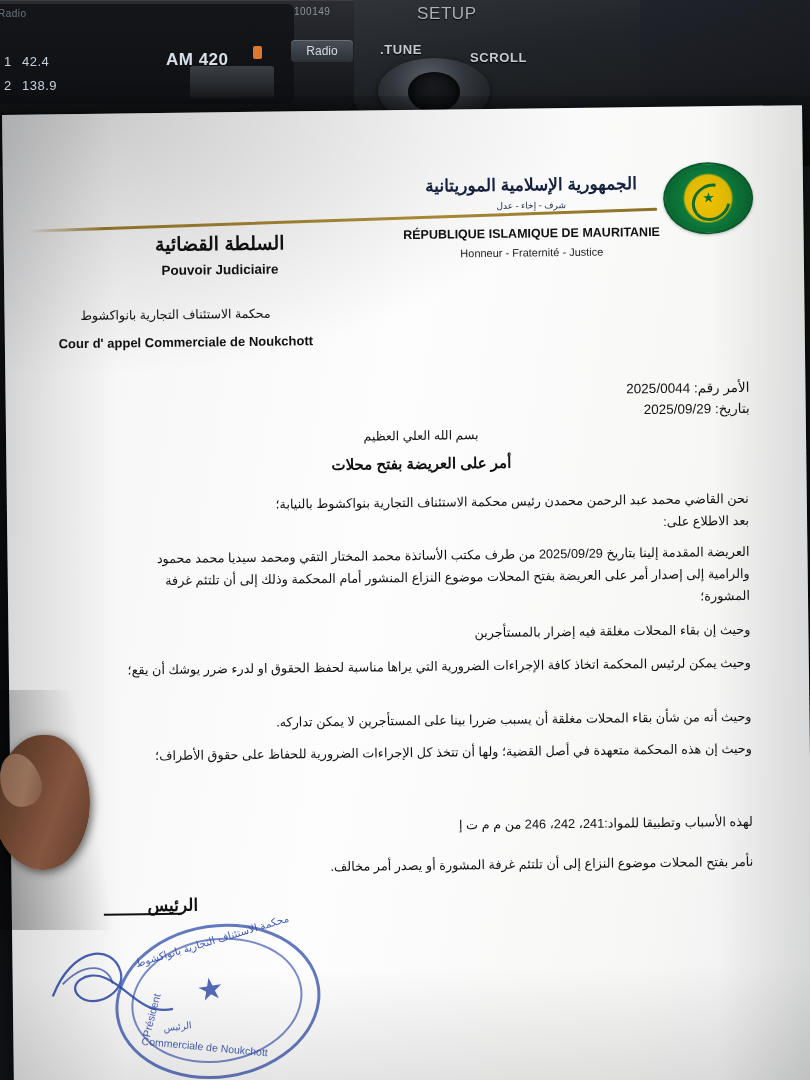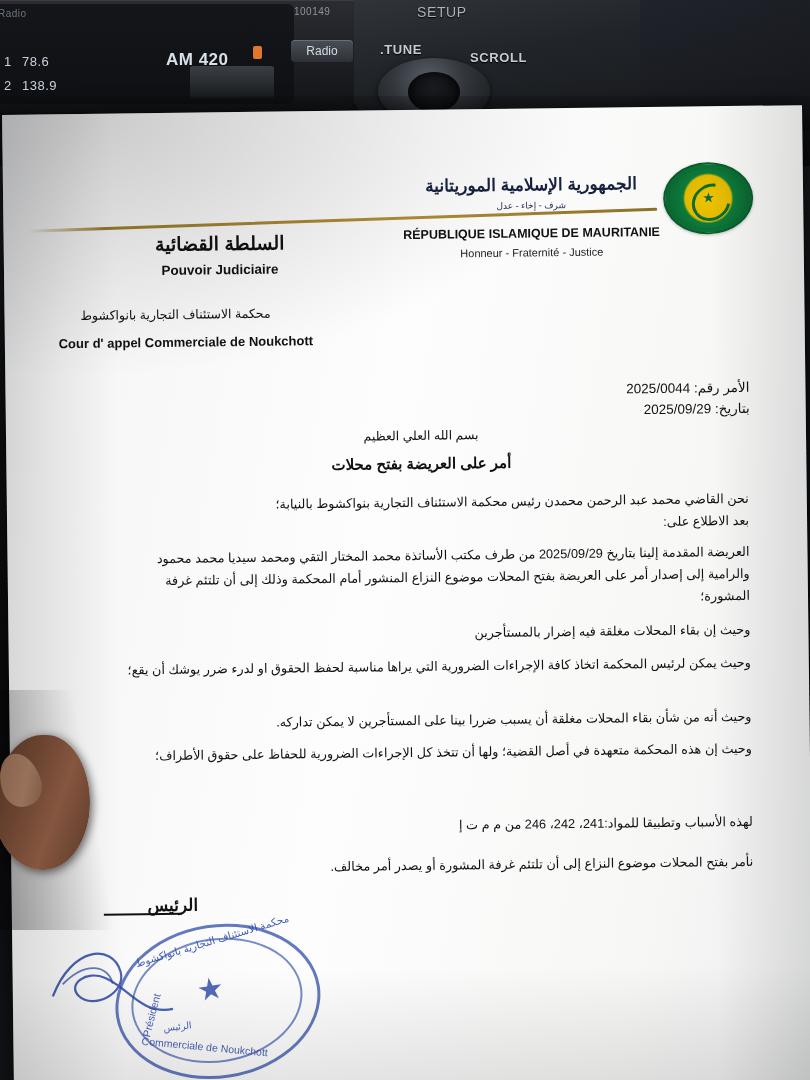--- a/index.html
+++ b/index.html
@@ -89,21 +89,21 @@
     box-shadow: inset 0 0 8px rgba(0,0,0,.9);
   }
   .console-label {
     position: absolute;
     color: #c6ccd3;
     font-size: 13px;
     letter-spacing: .6px;
     font-weight: bold;
     text-shadow: 0 1px 1px #000;
   }
-  .console-label.sm { font-size: 14px; font-weight: normal; color: #aab2ba; }
+  .console-label.sm { font-size: 17px; font-weight: normal; color: #aab2ba; }
   .vent {
     position: absolute; left: 640px; top: 0px; width: 175px; height: 120px;
     background: linear-gradient(160deg, #20232a 0%, #14161a 100%);
     border-bottom-left-radius: 30px;
   }
   .dark-wash {
     position: absolute; left: 0; top: 96px; width: 810px; height: 70px;
     background: linear-gradient(180deg, rgba(8,9,11,0.2) 0%, rgba(8,9,11,0.95) 100%);
   }
 
@@ -378,21 +378,21 @@
   <div class="console-label sm" style="left:417px; top:4px;">SETUP</div>
   <div class="console-label" style="left:380px; top:42px;">.TUNE</div>
   <div class="console-label" style="left:470px; top:50px;">SCROLL</div>
   <div class="knob-outer"></div>
   <div class="knob-inner"></div>
 
   <div class="radio-panel">
     <div class="radio-screen">
       <div class="radio-txt small dim" style="left:4px; top:4px;">Radio</div>
       <div class="radio-txt" style="left:10px; top:50px;">1</div>
-      <div class="radio-txt" style="left:28px; top:50px;">78.6</div>
+      <div class="radio-txt" style="left:28px; top:50px;">42.4</div>
       <div class="radio-txt" style="left:10px; top:74px;">2</div>
       <div class="radio-txt" style="left:28px; top:74px;">138.9</div>
       <div class="radio-txt big" style="left:172px; top:46px;">AM 420</div>
       <div class="eq-bars"></div>
       <div class="orange-dot" style="left:259px; top:42px;"></div>
     </div>
     <div class="radio-txt small dim" style="left:300px; top:6px; color:#8d949c;">100149</div>
     <div class="radio-btn" style="left:297px; top:40px; width:62px; height:22px; line-height:22px;">Radio</div>
   </div>
 

